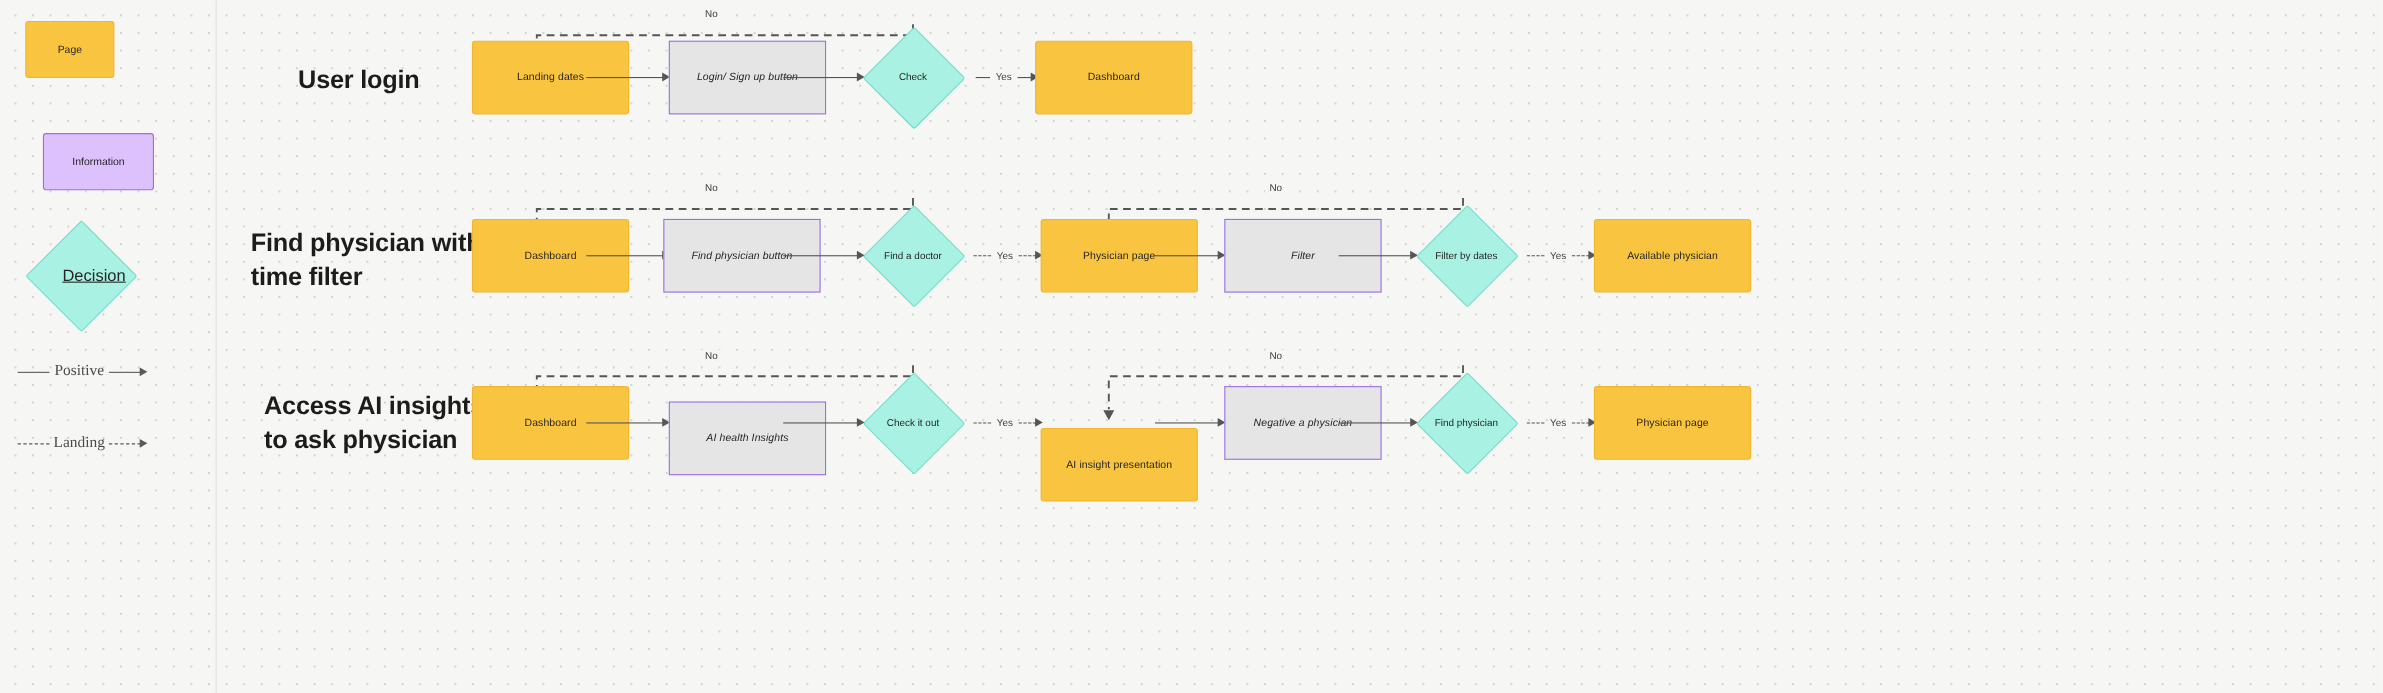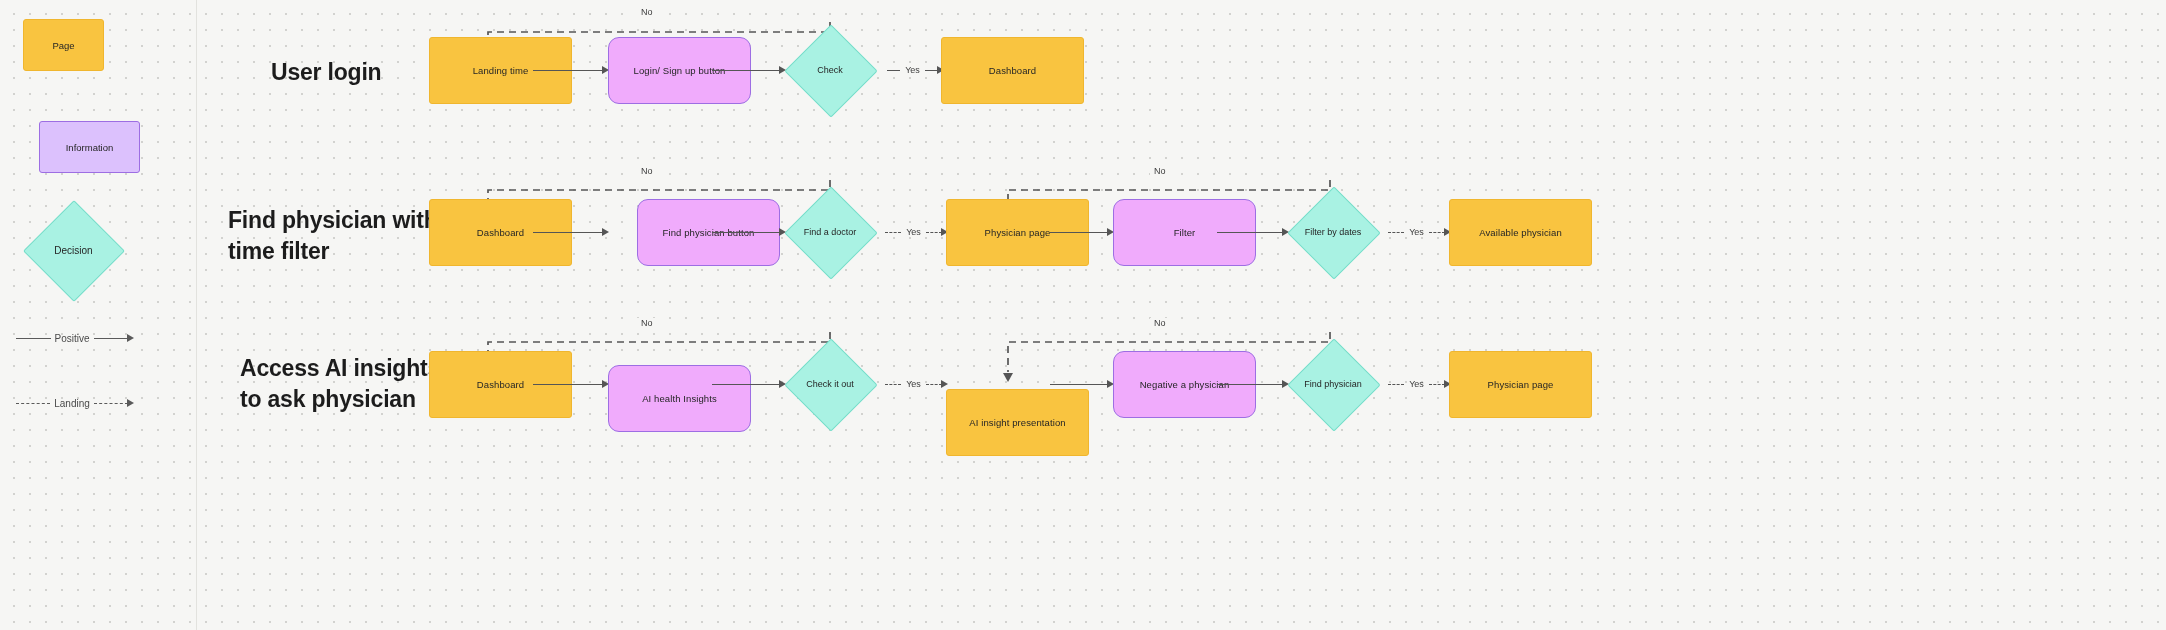--- a/index.html
+++ b/index.html
@@ -31,55 +31,56 @@
     color:#252525;
     line-height:1.25;
     letter-spacing:.1px;
   }
   .node.page{
     background:#f9c440;
     border:1px solid #f0b62e;
     border-radius:3px;
   }
   .node.info{
-    background:#f0abfc;
+    background:#e5e5e5;
     border:1.6px solid #9d6ee3;
-    border-radius:11px;
+    border-radius:0;
+    font-style:italic;
   }
   .legend-shape .lbl, .node .lbl{display:block;}
 
   
   .legend-box{
     position:absolute;box-sizing:border-box;
     display:flex;align-items:center;justify-content:center;
     font-size:9.5px;color:#252525;
   }
   #legend-page{left:23px;top:19px;width:81px;height:52px;
     background:#f9c440;border:1px solid #f0b62e;border-radius:3px;}
   #legend-info{left:23px;top:121px;width:101px;height:52px;
     background:#dcc1fd;border:1.6px solid #9d6ee3;border-radius:3px;margin-left:16px;}
   #legend-decision-wrap{position:absolute;left:22px;top:214px;width:103px;height:72px;}
   #legend-decision{
     position:absolute;left:16px;top:1px;width:70px;height:70px;
     background:#a9f2e3;border:1.4px solid #74ddc9;
     transform:rotate(45deg);border-radius:2px;
   }
   #legend-decision-label{
-    position:absolute;left:0;top:0;width:103px;height:72px;
+    position:absolute;left:12px;top:0;width:103px;height:72px;
     display:flex;align-items:center;justify-content:center;
-    font-size:10px;color:#252525;
+    font-size:15px;color:#252525;text-decoration:underline;
   }
   .legend-arrow-row{
     position:absolute;left:16px;width:118px;height:18px;
     display:flex;align-items:center;
   }
   #legend-positive{top:329px;}
   #legend-negative{top:394px;}
   .legend-arrow-row .lbl{
-    font-size:10px;color:#4a4a4a;padding:0 4px;white-space:nowrap;
+    font-size:14px;color:#4a4a4a;padding:0 4px;white-space:nowrap;font-family:Liberation Serif, serif;
   }
   .ln{flex:1;height:0;border-top:1.6px solid #5a5a5a;}
   .ln.dash{border-top-style:dashed;border-top-width:1.7px;}
   .arrowhead{
     width:0;height:0;margin-left:-1px;
     border-left:7px solid #5a5a5a;
     border-top:4.5px solid transparent;
     border-bottom:4.5px solid transparent;
   }
 
@@ -158,21 +159,21 @@
 
 <div class="row-title" style="left:271px;top:57px;width:200px;">User login</div>
 
 <svg class="loop" style="left:470px;top:10px;width:400px;height:70px;">
   <path d="M 360 12 L 360 22 L 18 22 L 18 52" fill="none" stroke="#555" stroke-width="1.7" stroke-dasharray="7,5"></path>
   <path d="M 18 62 l -5 -9 l 10 0 z" fill="#555"></path>
 </svg>
 <div style="position:absolute;left:637px;top:7px;font-size:9px;color:#3d3d3d;background:#f6f6f4;padding:0 4px;">No</div>
 
 <div class="node page box-w" style="left:429px;top:37px;">
-  <span class="lbl">Landing time</span>
+  <span class="lbl">Landing dates</span>
 </div>
 
 <div class="conn" style="left:533px;top:63px;width:76px;">
   <div class="line"></div>
   <div class="head"></div>
 </div>
 
 <div class="node info box-w" style="left:608px;top:37px;">
   <span class="lbl">Login/ Sign up button</span>
 </div>
@@ -216,21 +217,21 @@
 
 <div class="node page box-w" style="left:429px;top:199px;">
   <span class="lbl">Dashboard</span>
 </div>
 
 <div class="conn" style="left:533px;top:225px;width:76px;">
   <div class="line"></div>
   <div class="head"></div>
 </div>
 
-<div class="node info box-w" style="left:637px;top:199px;">
+<div class="node info box-w" style="left:603px;top:199px;">
   <span class="lbl">Find physician button</span>
 </div>
 
 <div class="conn" style="left:712px;top:225px;width:74px;">
   <div class="line"></div>
   <div class="head"></div>
 </div>
 
 <div class="dia-hit" style="left:770px;top:194px;">
   <div class="dia-shape"></div>

